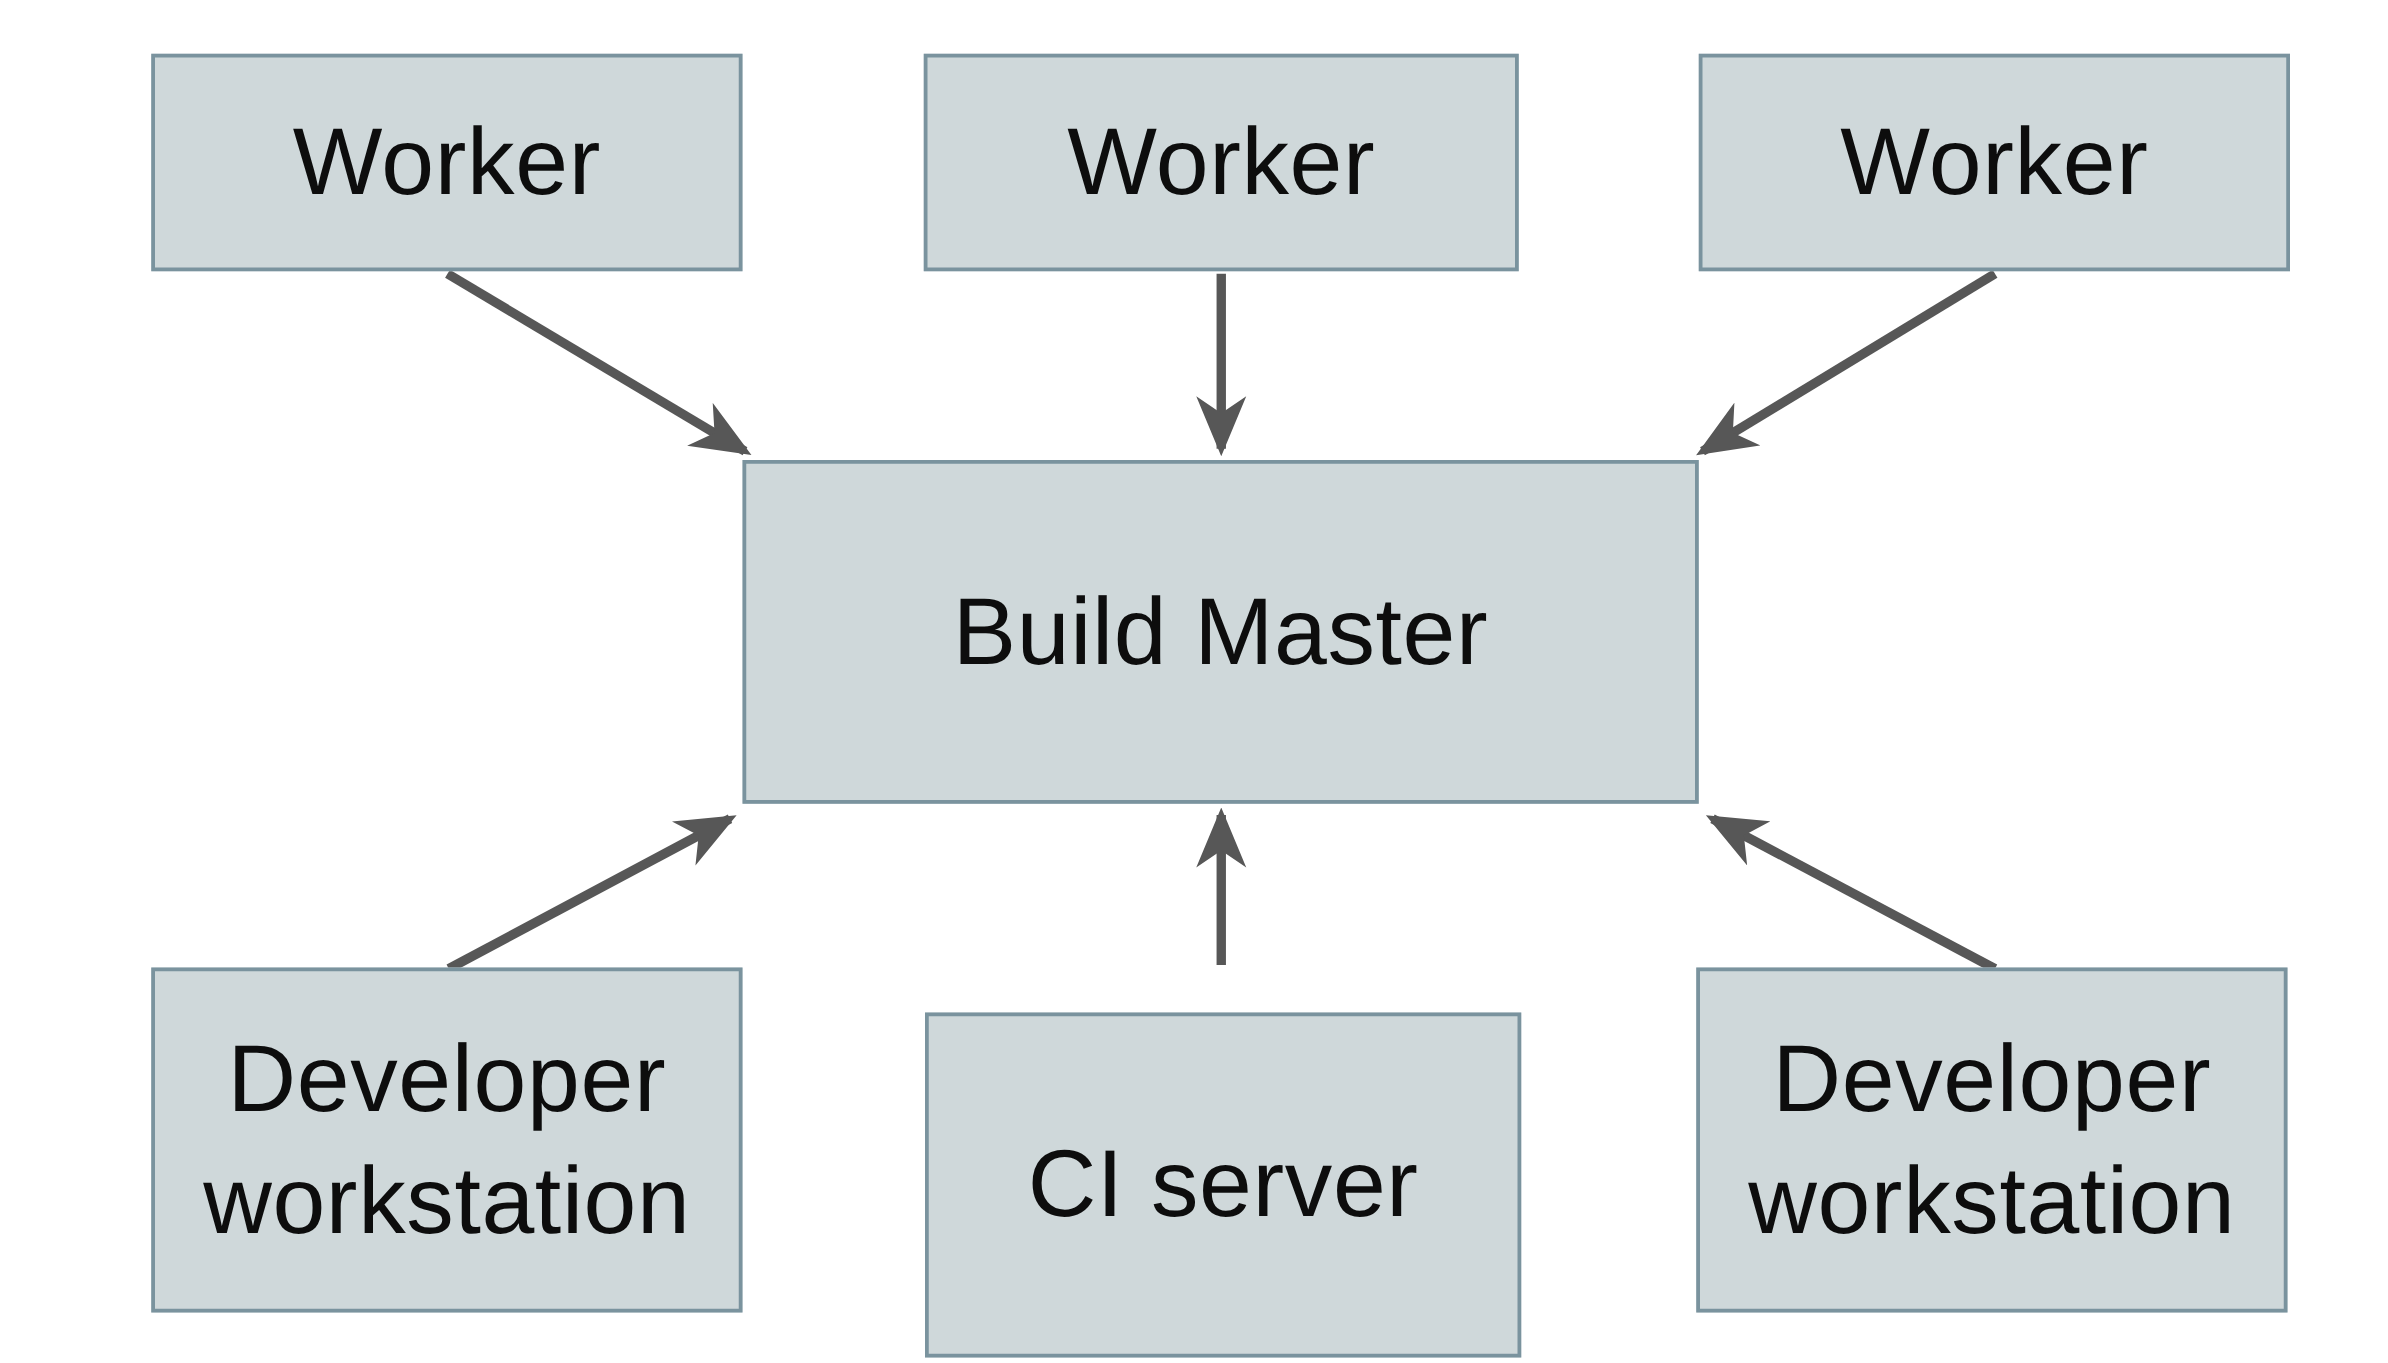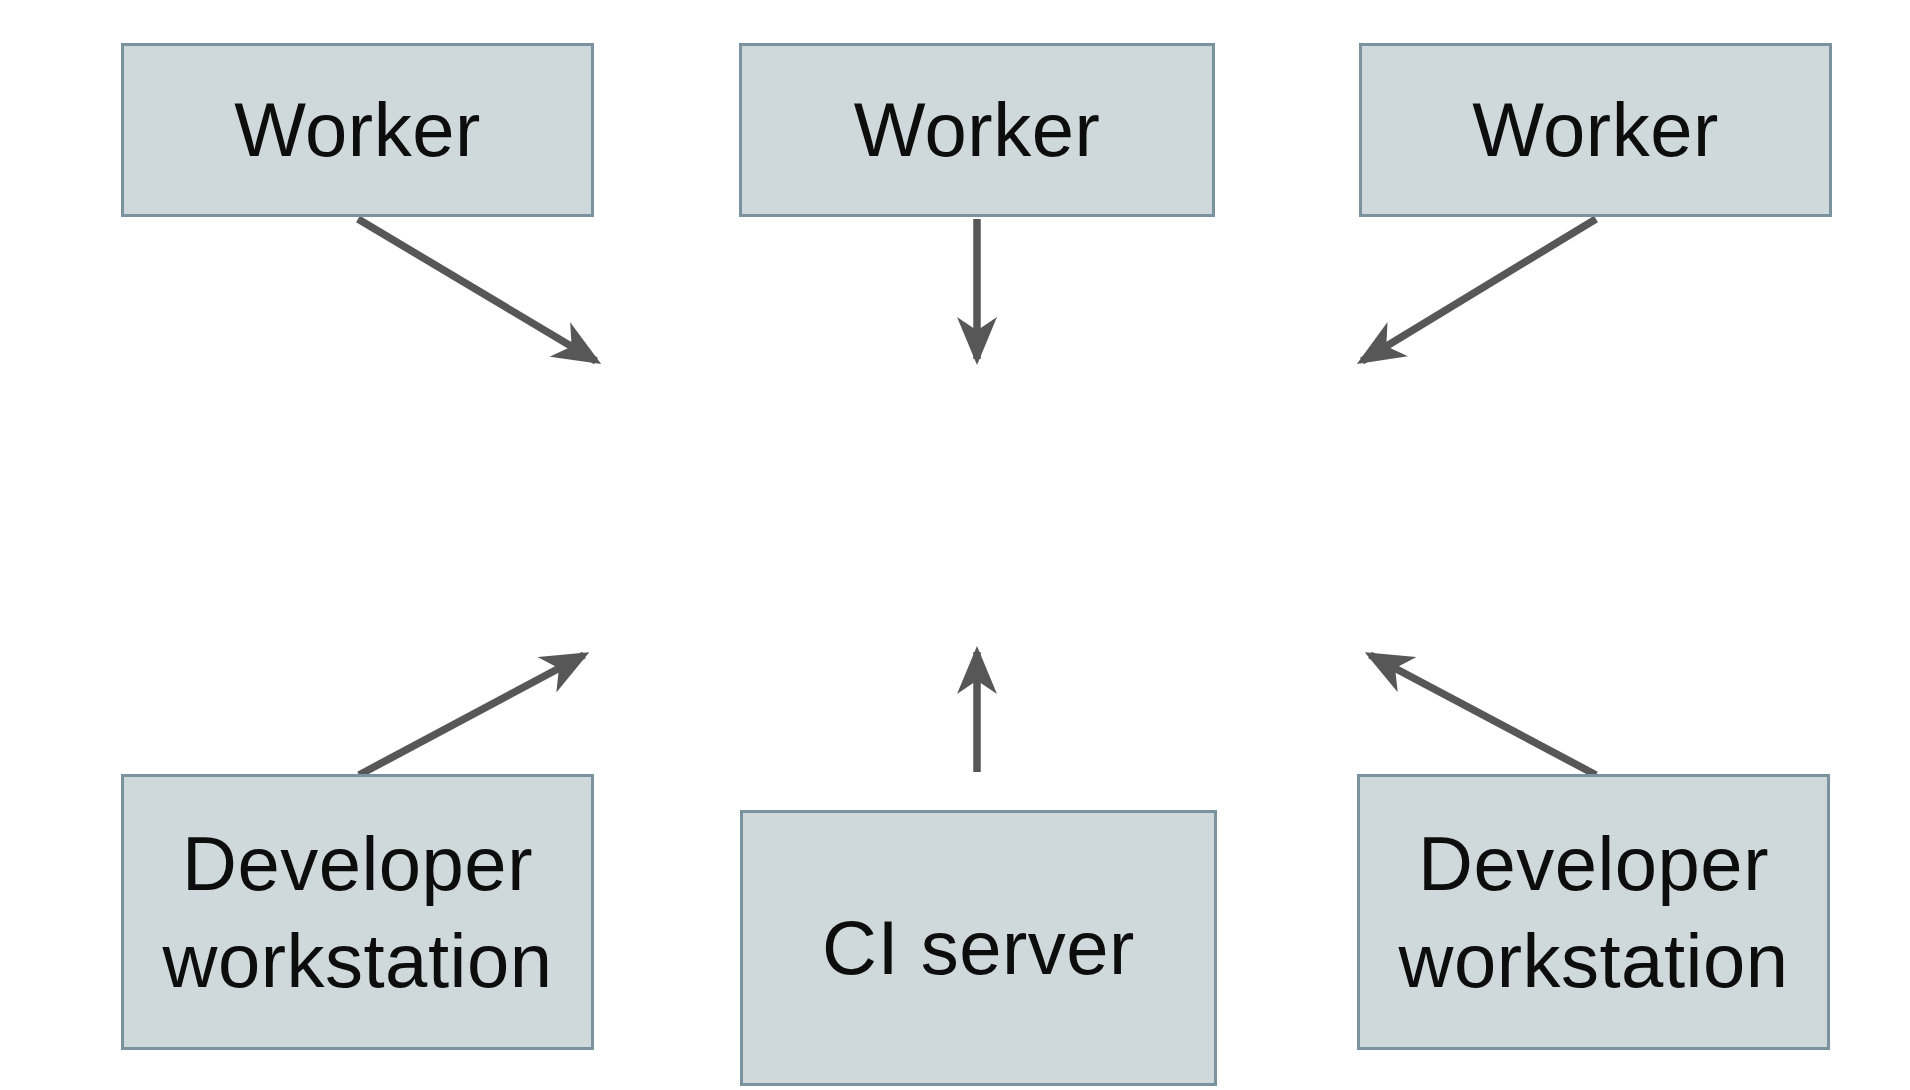--- a/index.html
+++ b/index.html
@@ -75,20 +75,23 @@
   </div>
 
   <div class="node n-worker-2">
     <span>Worker</span>
   </div>
 
   <div class="node n-worker-3">
     <span>Worker</span>
   </div>
 
+  <div class="node n-build-master">
+    <span>Build Master</span>
+  </div>
 
   <div class="node n-dev-1">
     <span>Developer workstation</span>
   </div>
 
   <div class="node n-ci">
     <span>CI server</span>
   </div>
 
   <div class="node n-dev-2">

